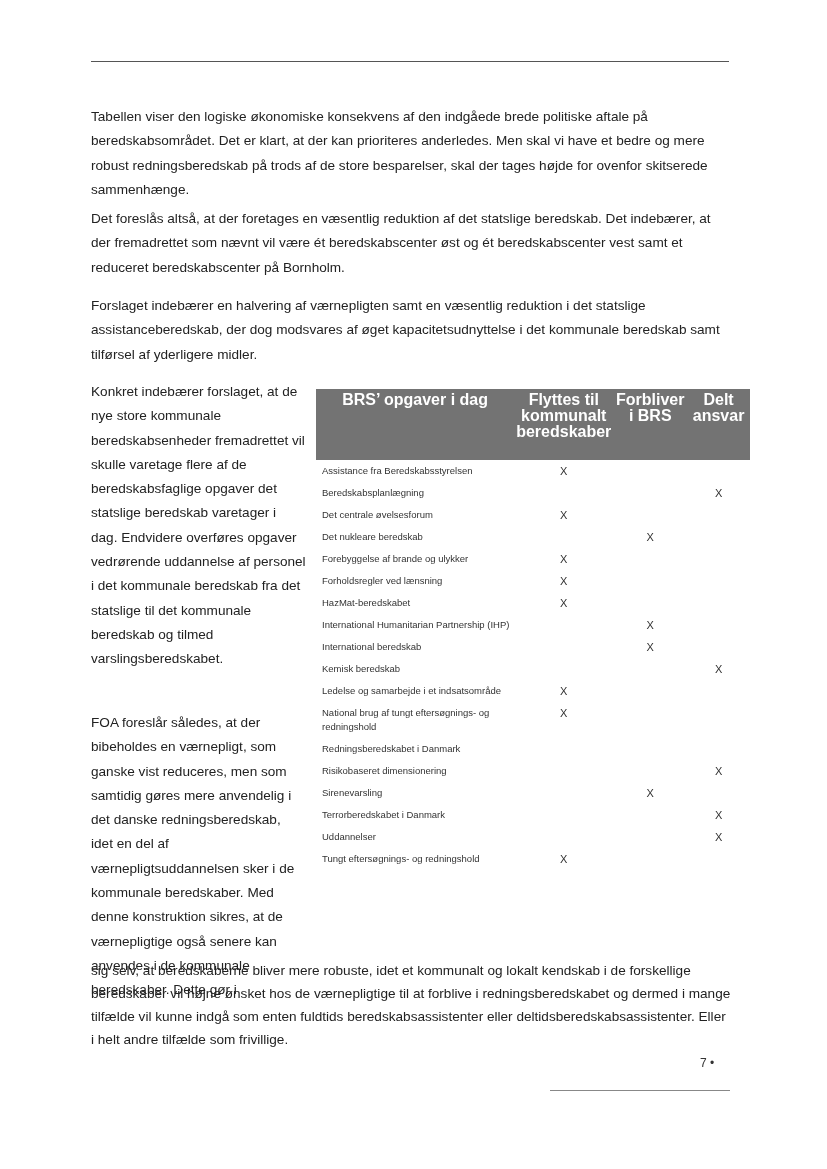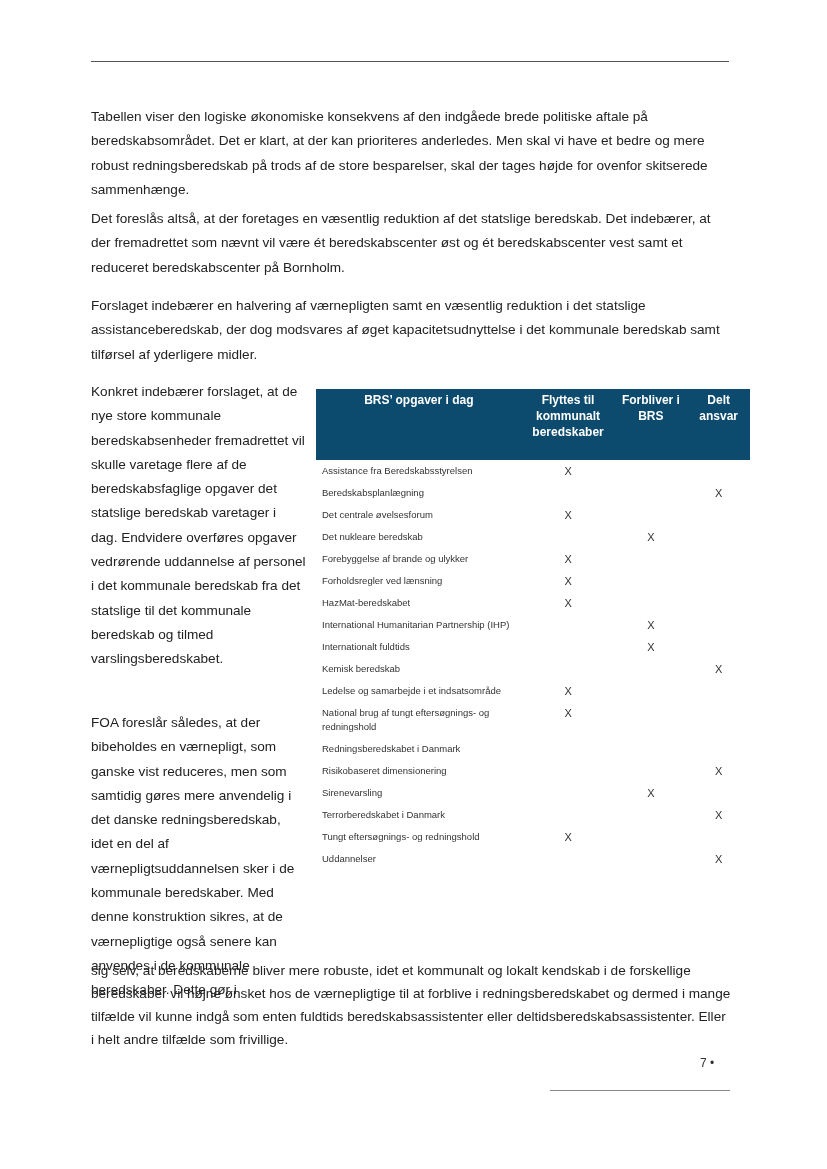--- a/index.html
+++ b/index.html
@@ -11,21 +11,21 @@
   .p1 { top: 105px; }
   .p2 { top: 207px; }
   .p3 { top: 294px; }
   .side { position: absolute; left: 91px; width: 215px; font-size: 13.6px; line-height: 24.3px; margin: 0; }
   .side1 { top: 380px; }
   .side2 { top: 711px; }
   .p-bottom { position: absolute; left: 91px; top: 959px; width: 640px; font-size: 13.6px; line-height: 23px; margin: 0; }
   .page-num { position: absolute; left: 700px; top: 1056px; font-size: 12px; color: #333; }
 
   table.tasks { position: absolute; left: 316px; top: 389px; width: 434px; border-collapse: collapse; }
-  table.tasks th { background: #0c4a6e; color: #fff; font-weight: bold; font-size: 12px; line-height: 16px;
+  table.tasks th { background: #737373; color: #fff; font-weight: bold; font-size: 16px; line-height: 16px;
                    vertical-align: top; padding: 3px 2px 2px 2px; text-align: center; }
   table.tasks th.c0 { width: 208px; }
   table.tasks th.c1 { width: 90px; }
   table.tasks th.c2 { width: 70px; }
   table.tasks th.c3 { width: 60px; }
   table.tasks td { font-size: 9.5px; color: #333; line-height: 14px; padding: 4px 2px 4px 6px; vertical-align: top; }
   table.tasks td.mark { text-align: center; font-size: 11px; padding-left: 2px; }
   table.tasks tr.head-row { height: 71px; }
 </style>
 </head>
@@ -92,21 +92,21 @@
         <td class="mark"></td>
         <td class="mark"></td>
       </tr>
       <tr>
         <td>International Humanitarian Partnership (IHP)</td>
         <td class="mark"></td>
         <td class="mark">X</td>
         <td class="mark"></td>
       </tr>
       <tr>
-        <td>Internationalt fuldtids</td>
+        <td>International beredskab</td>
         <td class="mark"></td>
         <td class="mark">X</td>
         <td class="mark"></td>
       </tr>
       <tr>
         <td>Kemisk beredskab</td>
         <td class="mark"></td>
         <td class="mark"></td>
         <td class="mark">X</td>
       </tr>
@@ -140,30 +140,30 @@
         <td class="mark">X</td>
         <td class="mark"></td>
       </tr>
       <tr>
         <td>Terrorberedskabet i Danmark</td>
         <td class="mark"></td>
         <td class="mark"></td>
         <td class="mark">X</td>
       </tr>
       <tr>
+        <td>Uddannelser</td>
+        <td class="mark"></td>
+        <td class="mark"></td>
+        <td class="mark">X</td>
+      </tr>
+      <tr>
         <td>Tungt eftersøgnings- og redningshold</td>
         <td class="mark">X</td>
         <td class="mark"></td>
         <td class="mark"></td>
-      </tr>
-      <tr>
-        <td>Uddannelser</td>
-        <td class="mark"></td>
-        <td class="mark"></td>
-        <td class="mark">X</td>
       </tr>
     </tbody>
 </table>
 
 <p class="p-bottom">sig selv, at beredskaberne bliver mere robuste, idet et kommunalt og lokalt kendskab i de forskellige beredskaber vil højne ønsket hos de værnepligtige til at forblive i redningsberedskabet og dermed i mange tilfælde vil kunne indgå som enten fuldtids beredskabsassistenter eller deltidsberedskabsassistenter. Eller i helt andre tilfælde som frivillige.</p>
 
 <div class="page-num">7 •</div>
 <div class="rule-bottom"></div>
 
 </body></html>

